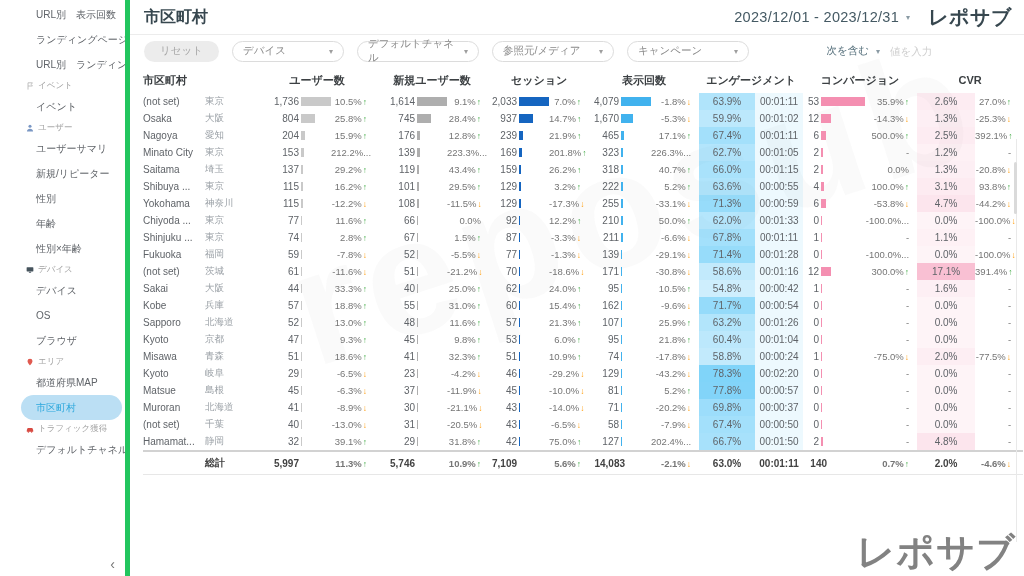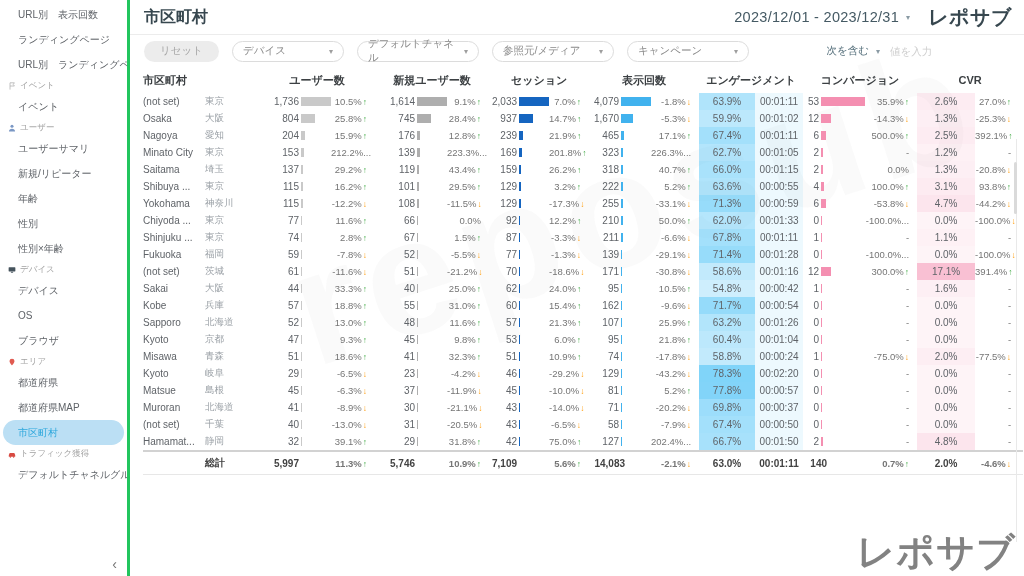--- a/index.html
+++ b/index.html
@@ -4,21 +4,21 @@
 <style>
   html,body{margin:0;padding:0;}
   body{
     width:1024px;height:576px;overflow:hidden;background:#fff;
     font-family:"Liberation Sans","DejaVu Sans",sans-serif;
     display:flex;
     -webkit-font-smoothing:antialiased;
   }
   
   .sidebar{width:130px;min-width:130px;height:576px;box-sizing:border-box;
-    border-right:3px solid #22c55e;position:relative;padding-top:2px;background:#fff;}
+    border-right:5px solid #22c55e;position:relative;padding-top:2px;background:#fff;padding-left:18px;}
   .sb-item{height:25px;line-height:25px;font-size:10px;color:#5f6368;
     padding-left:18px;white-space:nowrap;overflow:hidden;cursor:pointer;}
   .sb-item.sel{background:#bbdff4;color:#2ca7dc;border-radius:13px;margin:0 3px;padding-left:15px;}
   .sb-section{height:17px;display:flex;align-items:center;gap:4px;font-size:8.5px;
     color:#a2a2a2;padding-left:8px;white-space:nowrap;overflow:hidden;}
   .sb-ico{display:inline-flex;}
   .sb-ico svg{width:8px;height:8px;display:block;}
   .sb-collapse{position:absolute;bottom:4px;right:10px;font-size:14px;color:#757575;cursor:pointer;}
   
   .main{flex:1;position:relative;box-sizing:border-box;background:#fff;overflow:hidden;}
@@ -102,22 +102,22 @@
         <span class="sb-ico" style="color:#7a97c4">
           <svg viewBox="0 0 10 10">
             <circle cx="5" cy="2.8" r="1.9" fill="currentColor"></circle>
             <path d="M1.2 9.3c0-2.1 1.7-3.3 3.8-3.3s3.8 1.2 3.8 3.3z" fill="currentColor"></path>
           </svg>
         </span>
         <span>ユーザー</span>
       </div>
       <div class="sb-item">ユーザーサマリ</div>
       <div class="sb-item">新規/リピーター</div>
+      <div class="sb-item">性別</div>
       <div class="sb-item">年齢</div>
-      <div class="sb-item">性別</div>
       <div class="sb-item">性別×年齢</div>
       <div class="sb-section">
         <span class="sb-ico" style="color:#45535c">
           <svg viewBox="0 0 10 10">
             <rect x="0.8" y="1.6" width="8.4" height="5.2" rx="0.6" fill="currentColor"></rect>
             <rect x="3.6" y="7.2" width="2.8" height="1.2" fill="currentColor"></rect>
           </svg>
         </span>
         <span>デバイス</span>
       </div>
@@ -125,21 +125,20 @@
       <div class="sb-item">OS</div>
       <div class="sb-item">ブラウザ</div>
       <div class="sb-section">
         <span class="sb-ico" style="color:#e05a50">
           <svg viewBox="0 0 10 10">
             <path d="M5 0.8a3.1 3.1 0 0 1 3.1 3.1C8.1 6.2 5 9.4 5 9.4S1.9 6.2 1.9 3.9A3.1 3.1 0 0 1 5 0.8z" fill="currentColor"></path>
           </svg>
         </span>
         <span>エリア</span>
       </div>
-      <div class="sb-item">都道府県</div>
       <div class="sb-item">都道府県MAP</div>
       <div class="sb-item sel">市区町村</div>
       <div class="sb-section">
         <span class="sb-ico" style="color:#d84a42">
           <svg viewBox="0 0 10 10">
             <path d="M1 6.2l1.1-2.6h5.8L9 6.2v2.2H1z" fill="currentColor"></path>
             <circle cx="3" cy="8.7" r="0.9" fill="currentColor"></circle>
             <circle cx="7" cy="8.7" r="0.9" fill="currentColor"></circle>
           </svg>
         </span>

